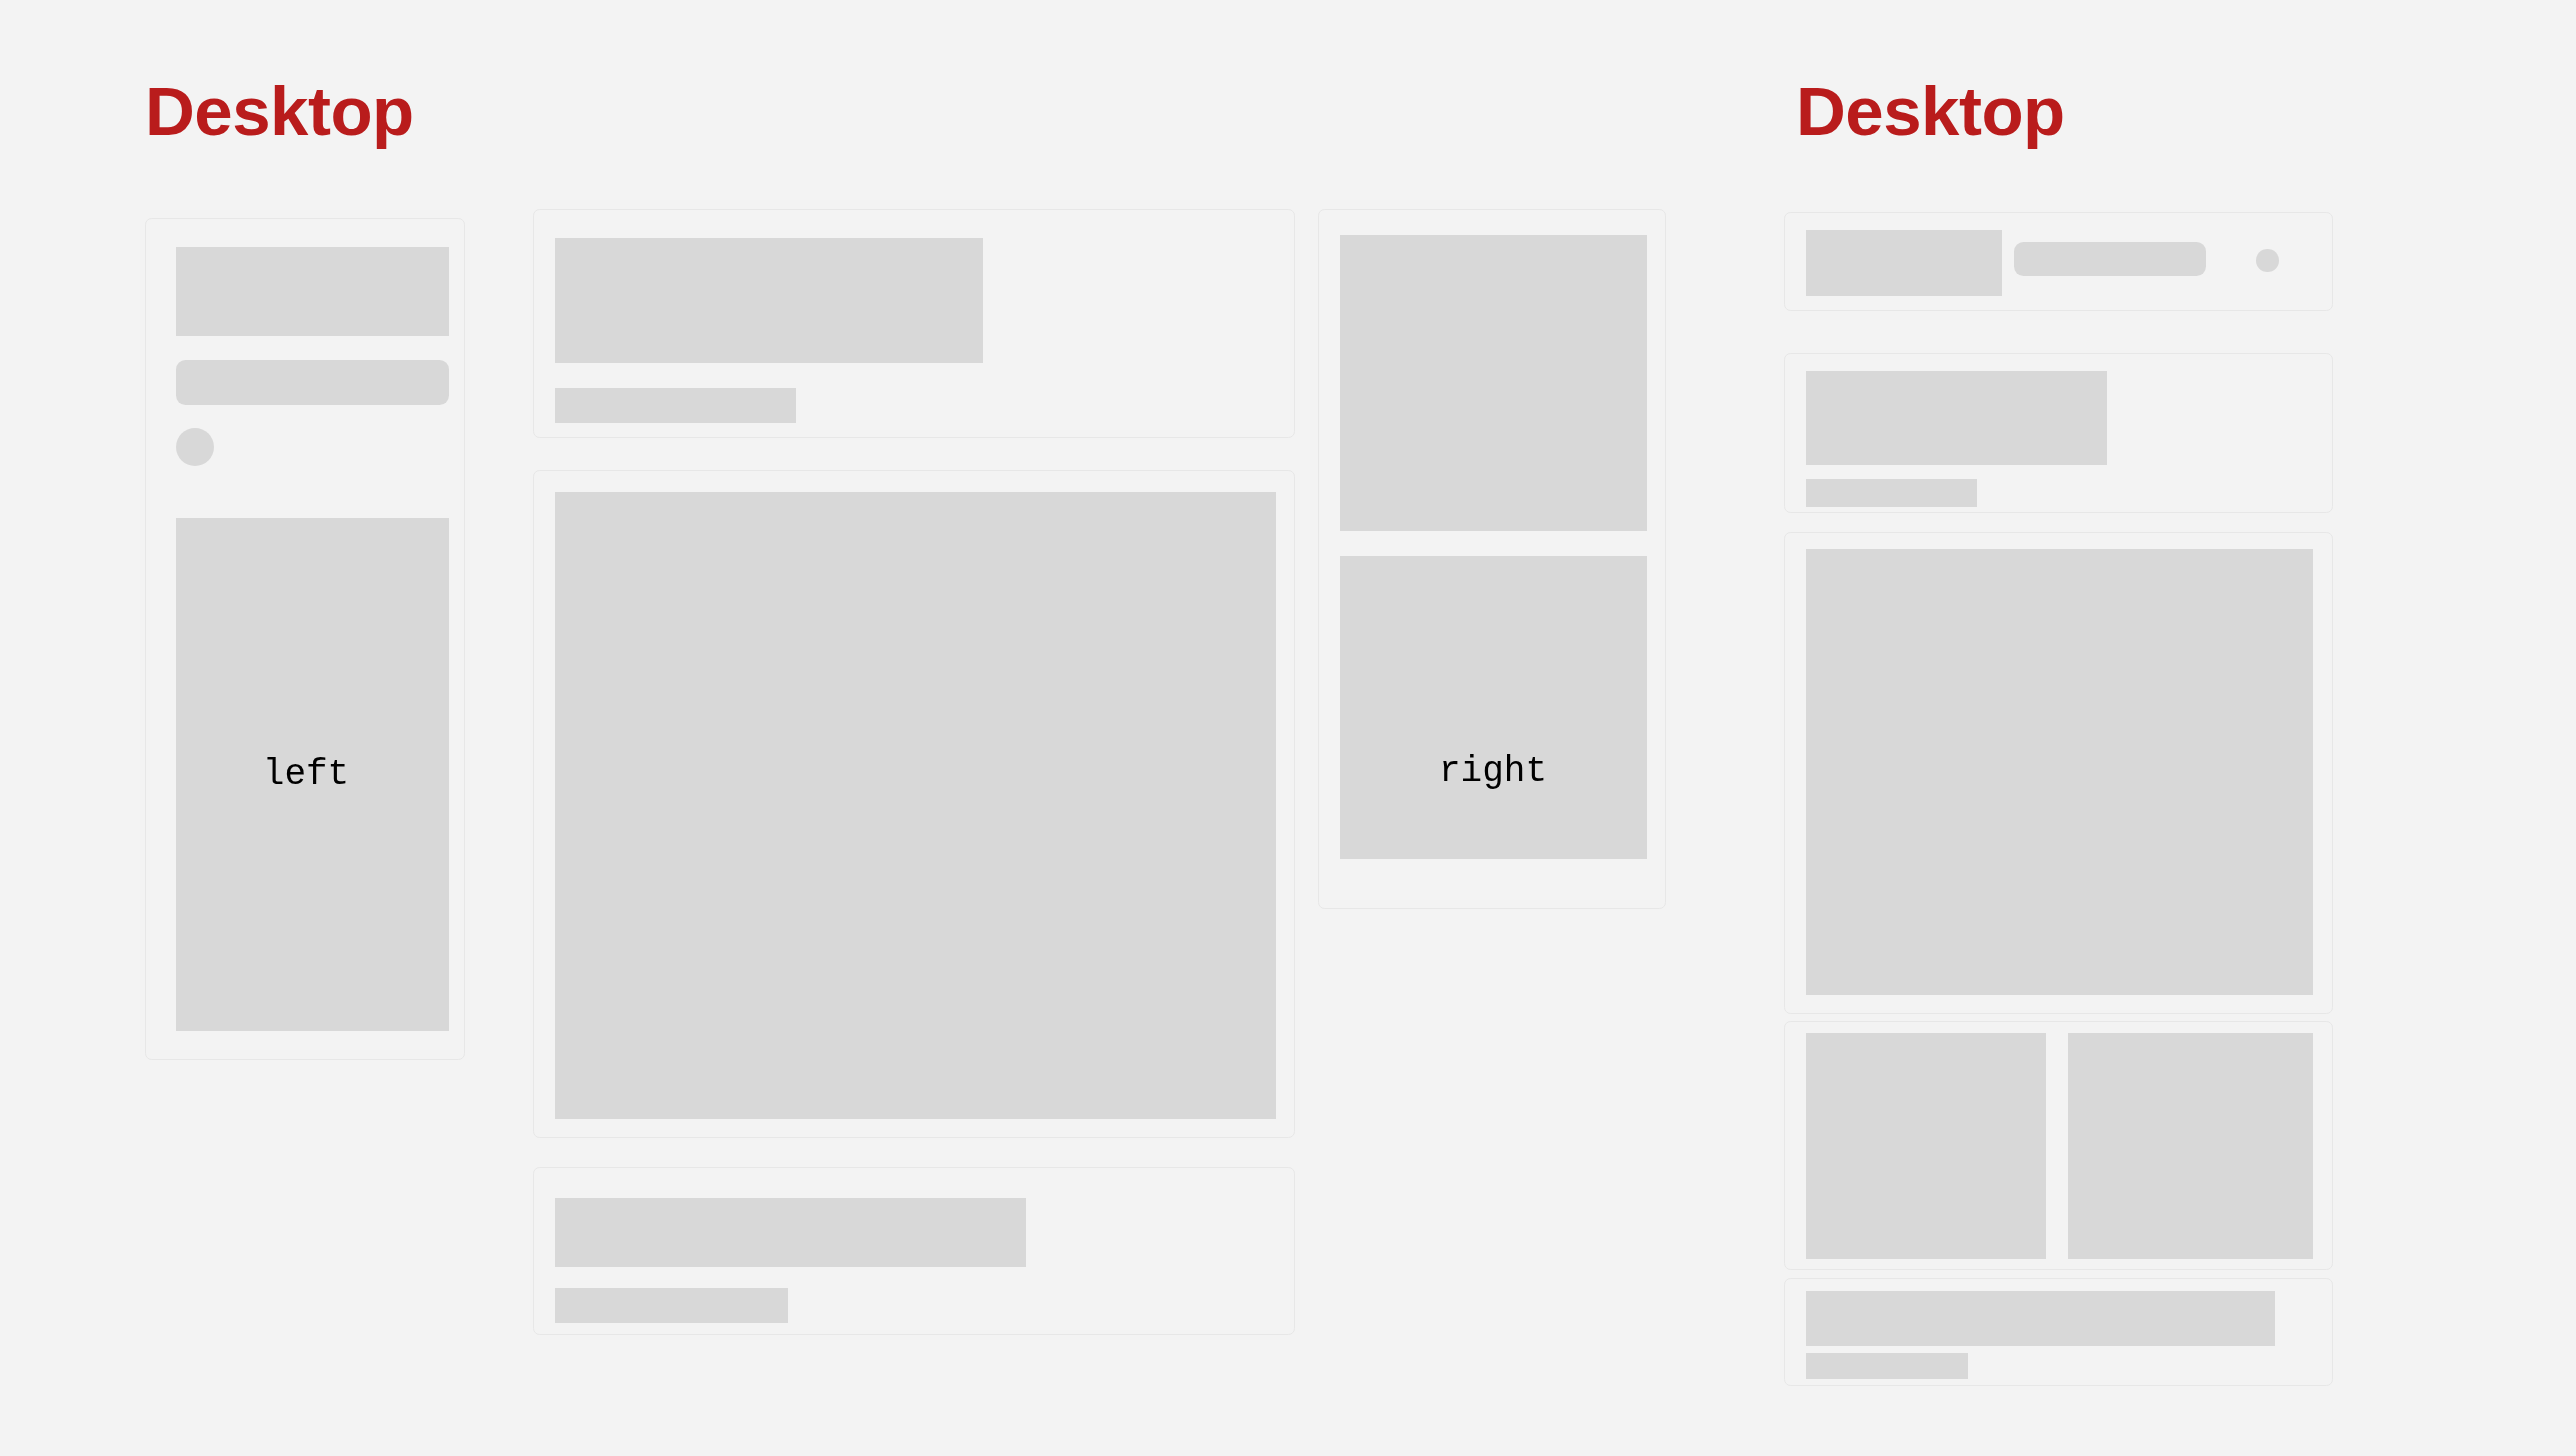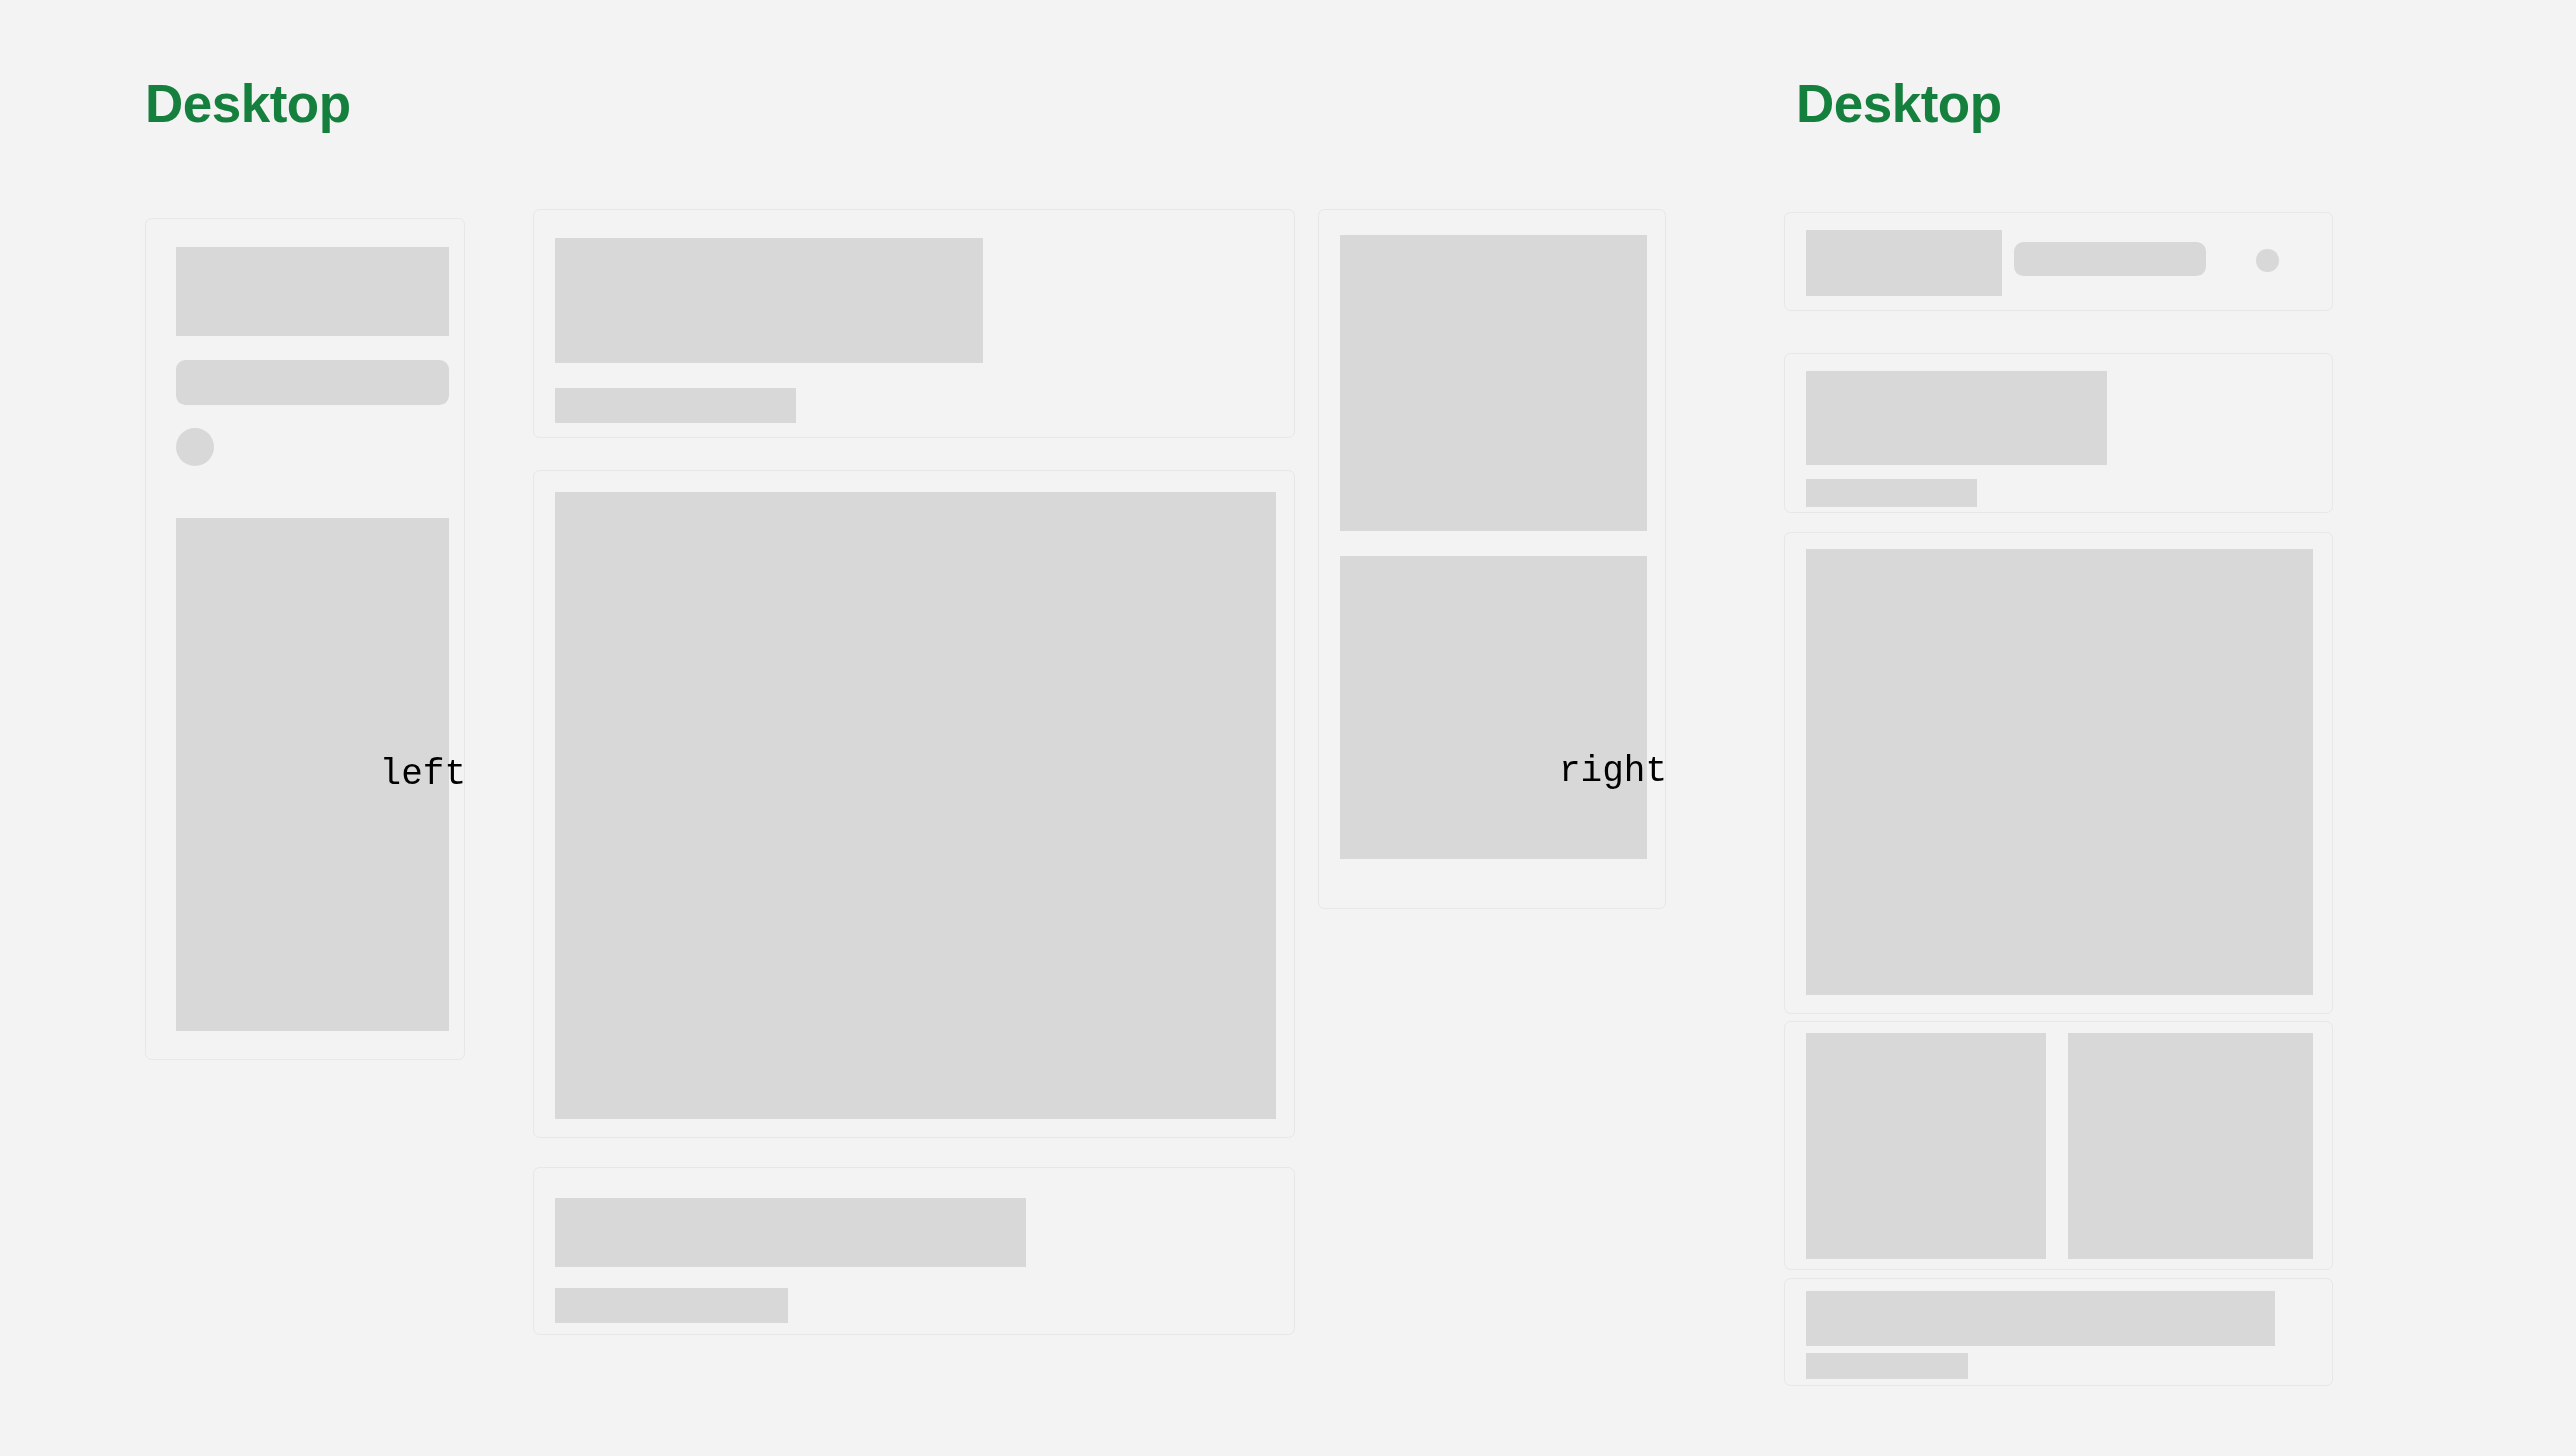--- a/index.html
+++ b/index.html
@@ -17,24 +17,24 @@
     width: 2576px;
     height: 1456px;
     background: #f3f3f3;
   }
 
   
   .section-title {
     position: absolute;
     font-family: "Liberation Sans", sans-serif;
     font-weight: bold;
-    font-size: 53px;
+    font-size: 69px;
     line-height: 1;
     letter-spacing: -0.5px;
-    color: #15803d;
+    color: #b91c1c;
     white-space: nowrap;
   }
   #title-desktop { left: 145px; top: 77px; }
   #title-mobile  { left: 1796px; top: 77px; }
 
   
   .panel {
     position: absolute;
     background: #f3f3f3;
     border: 1.9px solid #e7e7e7;
@@ -50,21 +50,21 @@
   .sk.circle { border-radius: 50%; }
 
   
   .slot-label {
     position: absolute;
     font-family: "Liberation Mono", "DejaVu Sans Mono", monospace;
     font-size: 36px;
     line-height: 1;
     color: #000000;
     white-space: nowrap;
-    text-align: right;
+    text-align: center;
     pointer-events: none;
   }
   .slot-label.mobile { font-size: 36px; }
 </style>
 </head>
 <body>
 
 <div class="stage">
 
   <div id="title-desktop" class="section-title">Desktop</div>

